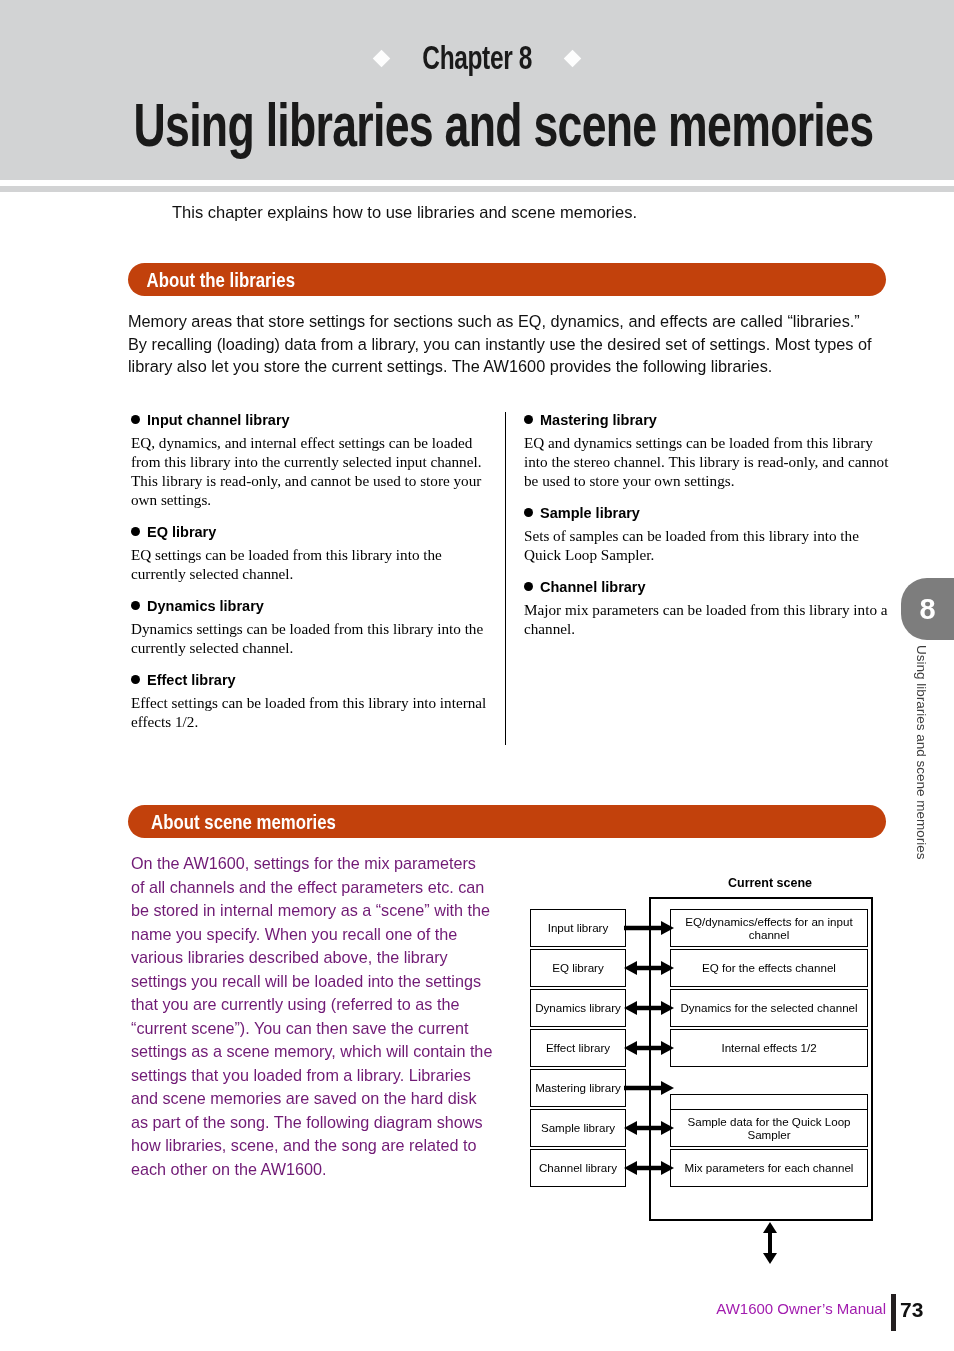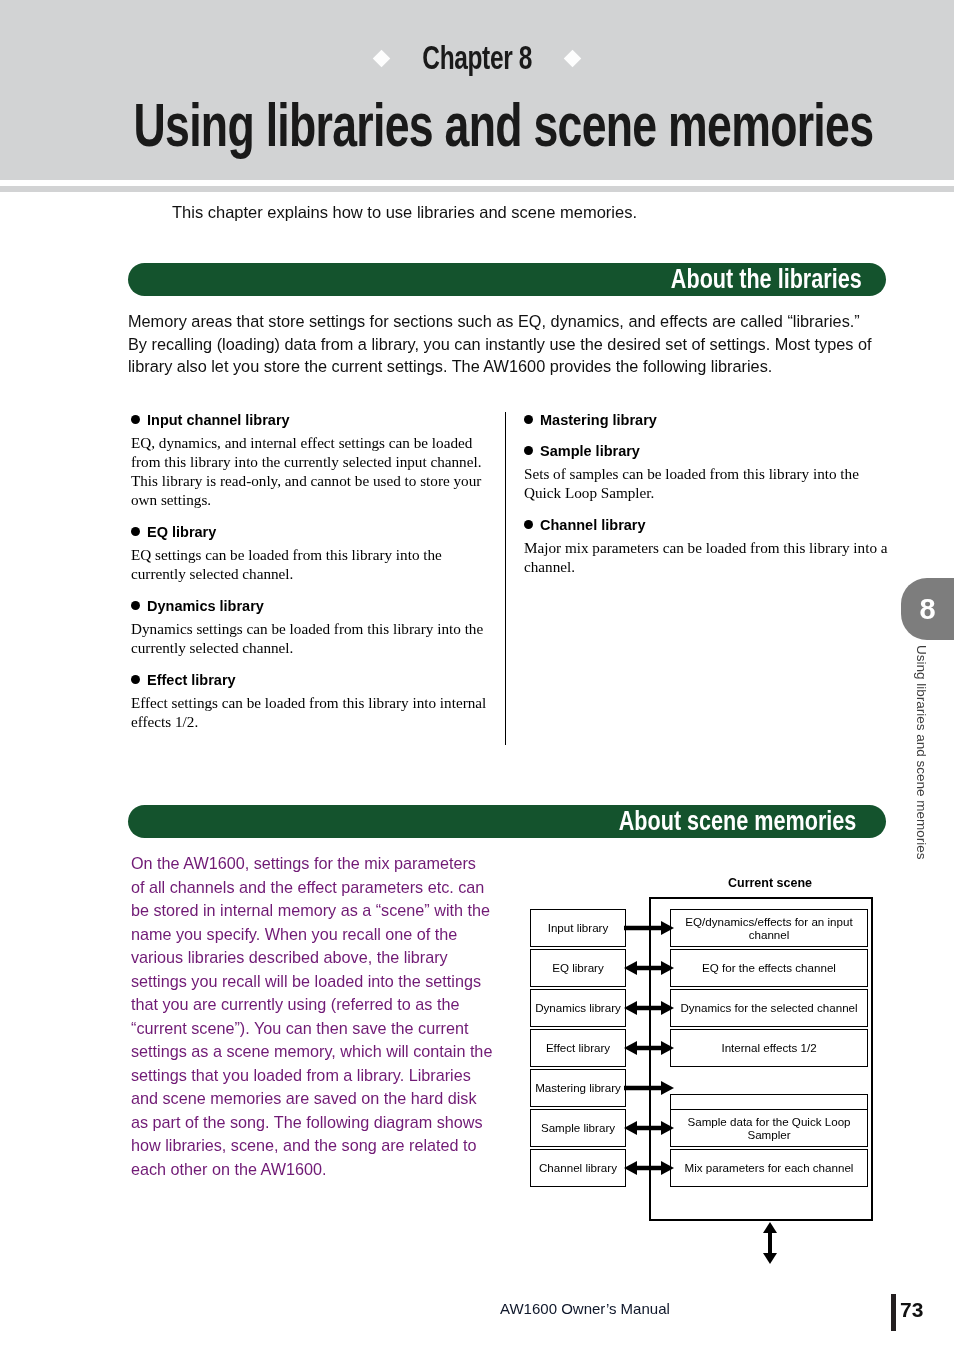--- a/index.html
+++ b/index.html
@@ -68,27 +68,27 @@
     font-size: 16.5px;
     color: #111;
   }
 
   
   .section-bar {
     position: absolute;
     left: 128px;
     width: 758px;
     height: 33px;
-    background: #14532d;
+    background: #c2410c;
     border-radius: 17px;
     color: #fff;
-    text-align: right;
+    text-align: left;
     font-family: "Liberation Sans Narrow", "Liberation Sans", sans-serif;
     font-weight: bold;
-    font-size: 27px;
+    font-size: 21px;
     line-height: 33px;
     letter-spacing: 0px;
   }
   .section-bar span {
     display: inline-block;
     transform: scaleX(0.8);
   }
   #bar-libraries { top: 263px; }
   #bar-scene { top: 805px; }
 
@@ -235,23 +235,23 @@
     font-size: 13.5px;
     color: #3c3c3c;
     white-space: nowrap;
   }
 
   
   .footer {
     position: absolute;
     left: 500px; top: 1300px;
     width: 386px;
-    text-align: left;
+    text-align: right;
     font-size: 15px;
-    color: #0f172a;
+    color: #a21caf;
   }
   .footer-rule {
     position: absolute;
     left: 891px; top: 1294px;
     width: 5px; height: 37px;
     background: #231f20;
   }
   .footer-page {
     position: absolute;
     left: 900px; top: 1298px;
@@ -296,20 +296,21 @@
       <div class="lib-body">Dynamics settings can be loaded from this library into the currently selected channel.</div>
     </div>
     <div class="lib-entry">
       <div class="lib-head"><span class="bullet"></span><span>Effect library</span></div>
       <div class="lib-body">Effect settings can be loaded from this library into internal effects 1/2.</div>
     </div>
   </div>
 <div class="lib-col" id="lib-col-right">
     <div class="lib-entry">
       <div class="lib-head"><span class="bullet"></span><span>Mastering library</span></div>
+      <div class="lib-body">EQ and dynamics settings can be loaded from this library into the stereo channel. This library is read-only, and cannot be used to store your own settings.</div>
     </div>
     <div class="lib-entry">
       <div class="lib-head"><span class="bullet"></span><span>Sample library</span></div>
       <div class="lib-body">Sets of samples can be loaded from this library into the Quick Loop Sampler.</div>
     </div>
     <div class="lib-entry">
       <div class="lib-head"><span class="bullet"></span><span>Channel library</span></div>
       <div class="lib-body">Major mix parameters can be loaded from this library into a channel.</div>
     </div>
   </div>

